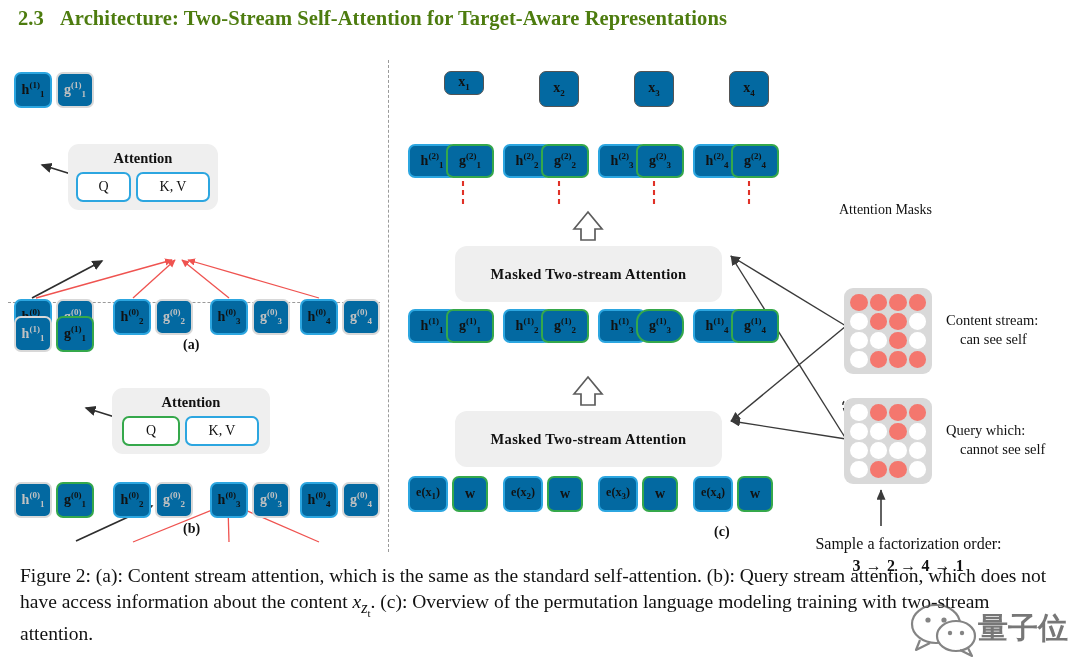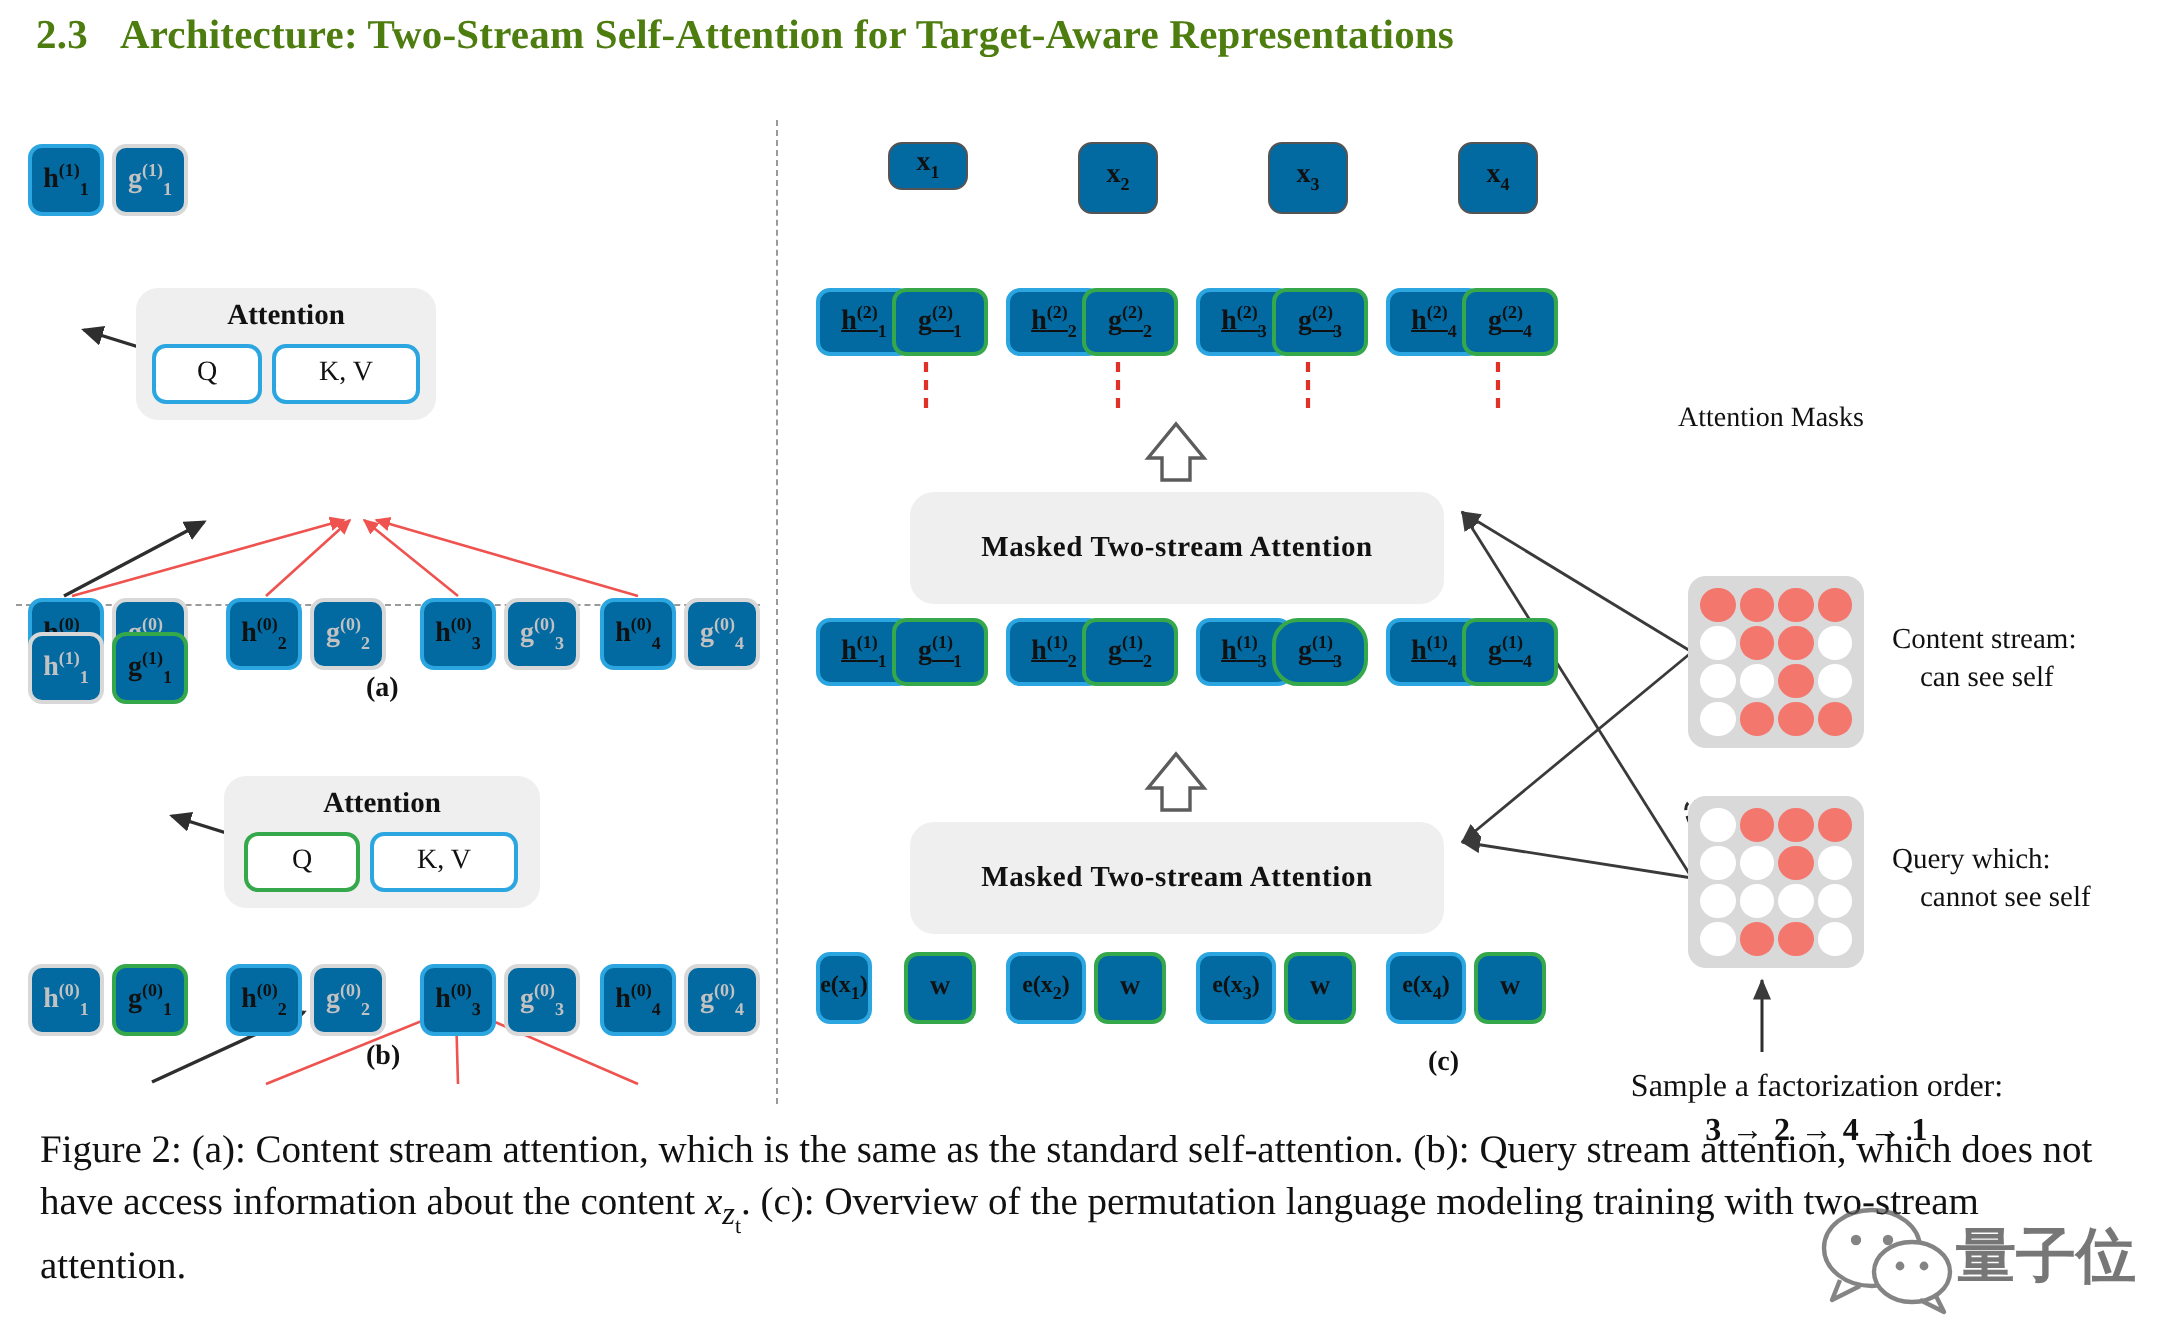--- a/index.html
+++ b/index.html
@@ -51,21 +51,21 @@
   .node sup { font-size:9px; font-weight:bold; vertical-align:super; }
   .node sub { font-size:9px; font-weight:bold; vertical-align:sub; }
   .node .sym { font-style:normal; }
 
   .blue   { border:2px solid #2ca6e0; color:#111; }
   .green  { border:2px solid #35a84b; color:#111; }
   .grey   { border:2px solid #d8d8d8; color:#c2c2c2; }
   .dark   { border:1.6px solid #545454; color:#111; }
 
   .n-sm { width:38px; height:36px; }
-  .n-xs { width:48px; height:34px;text-decoration:underline; }
+  .n-xs { width:48px; height:34px; }
 
   
   .att-panel {
     position:absolute;
     background:#efefef;
     border-radius:11px;
   }
   .att-title {
     position:absolute; width:100%; text-align:center;
     font-weight:bold; font-size:14.5px;
@@ -382,21 +382,21 @@
   </div>
   <div class="node blue n-xs" style="left:693px; top:253px;">
     <span><span class="sym">h</span><sup>(1)</sup><sub>4</sub></span>
   </div>
   <div class="node green n-xs" style="left:731px; top:253px;">
     <span><span class="sym">g</span><sup>(1)</sup><sub>4</sub></span>
   </div>
 
   <div class="mts" style="left:455px; top:355px; width:267px; height:56px;">Masked Two-stream  Attention</div>
 
-  <div class="node blue" style="left:408px; top:420px; width:28px; height:36px; font-size:12px;">
+  <div class="node blue" style="left:408px; top:420px; width:40px; height:36px; font-size:12px;">
     <span>e(<span class="sym">x</span><sub>1</sub>)</span>
   </div>
   <div class="node green" style="left:452px; top:420px; width:36px; height:36px;">
     <span><span class="sym">w</span></span>
   </div>
   <div class="node blue" style="left:503px; top:420px; width:40px; height:36px; font-size:12px;">
     <span>e(<span class="sym">x</span><sub>2</sub>)</span>
   </div>
   <div class="node green" style="left:547px; top:420px; width:36px; height:36px;">
     <span><span class="sym">w</span></span>

